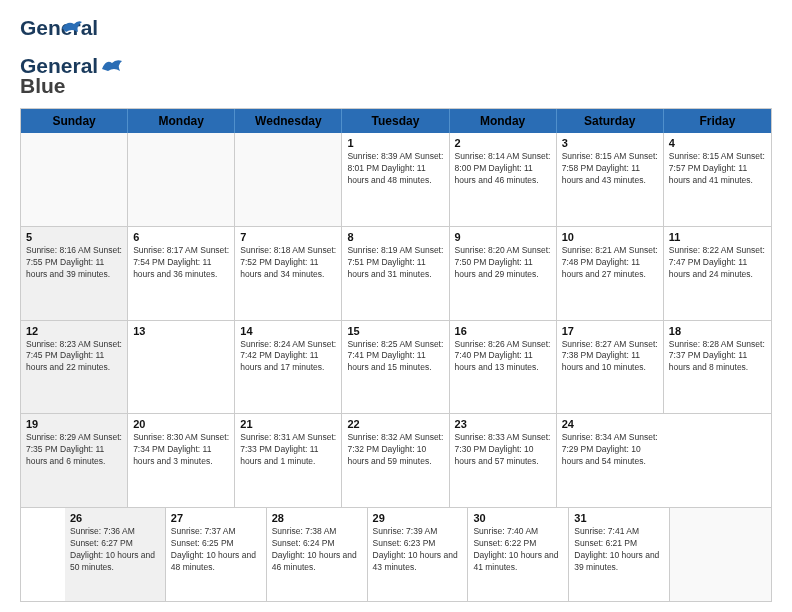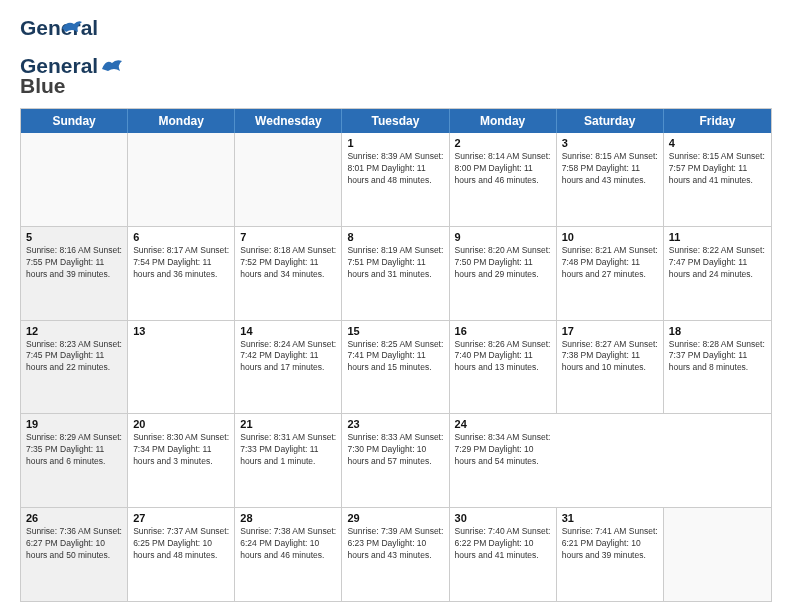--- a/index.html
+++ b/index.html
@@ -47,40 +47,40 @@
       display: flex;
       flex-direction: column;
       border: 1px solid #ccc;
     }
     .calendar-header {
       display: grid;
       grid-template-columns: repeat(7, 1fr);
       background: #2a6db5;
     }
     .day-header {
-      color: #ffffff;
+      color: #000000;
       font-size: 12px;
       font-weight: bold;
       text-align: center;
       padding: 5px 2px;
       border-right: 1px solid #5090cc;
     }
     .day-header:last-child { border-right: none; }
     .calendar-body {
       display: flex;
       flex-direction: column;
       flex: 1;
     }
     .calendar-row {
       display: grid;
       grid-template-columns: repeat(7, 1fr);
       flex: 1;
       border-bottom: 1px solid #ccc;
     }
-    .calendar-row:last-child { border-bottom: none; }
+    .calendar-row:last-child { border-bottom: none; margin-left: 44px; }
     .calendar-cell {
       border-right: 1px solid #ccc;
       padding: 4px 5px;
       font-size: 9px;
       color: #333;
       vertical-align: top;
       min-height: 80px;
       background: #fff;
     }
     .calendar-cell:last-child { border-right: none; }
@@ -286,20 +286,27 @@
 and 3 minutes.</div>
           </div>
           <div class="calendar-cell">
             <span class="cell-date">21</span>
             <div class="cell-info">Sunrise: 8:31 AM
 Sunset: 7:33 PM
 Daylight: 11 hours
 and 1 minute.</div>
           </div>
           <div class="calendar-cell">
+            <span class="cell-date">22</span>
+            <div class="cell-info">Sunrise: 8:32 AM
+Sunset: 7:32 PM
+Daylight: 10 hours
+and 59 minutes.</div>
+          </div>
+          <div class="calendar-cell">
             <span class="cell-date">23</span>
             <div class="cell-info">Sunrise: 8:33 AM
 Sunset: 7:30 PM
 Daylight: 10 hours
 and 57 minutes.</div>
           </div>
           <div class="calendar-cell">
             <span class="cell-date">24</span>
             <div class="cell-info">Sunrise: 8:34 AM
 Sunset: 7:29 PM

